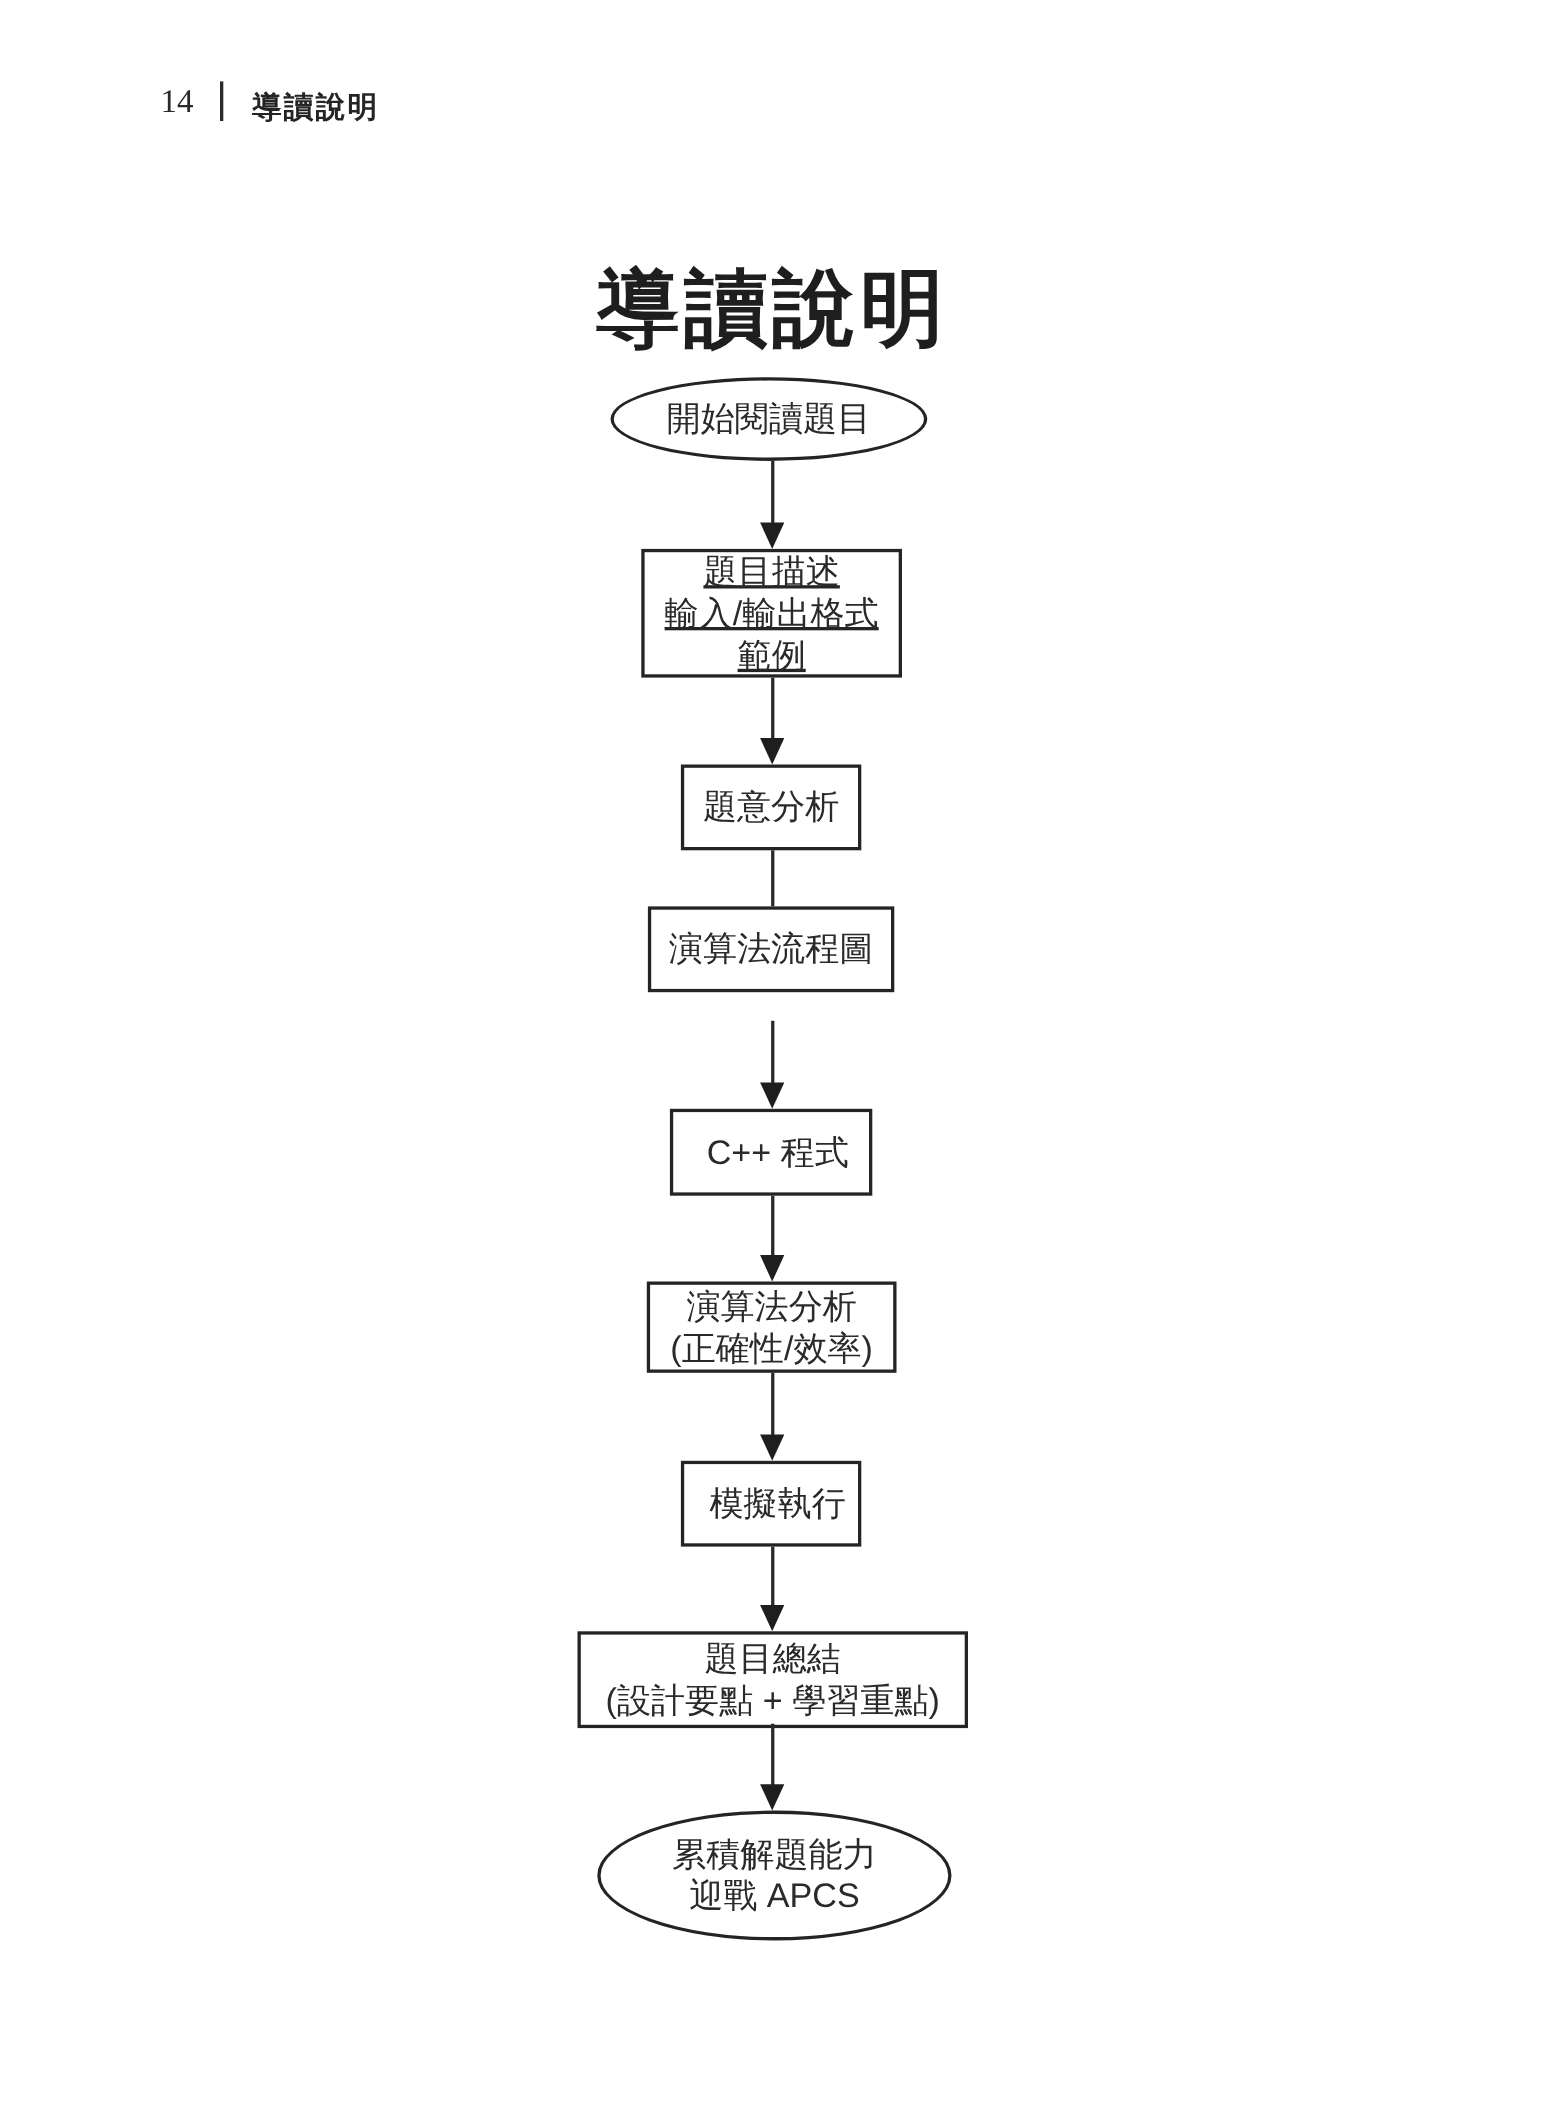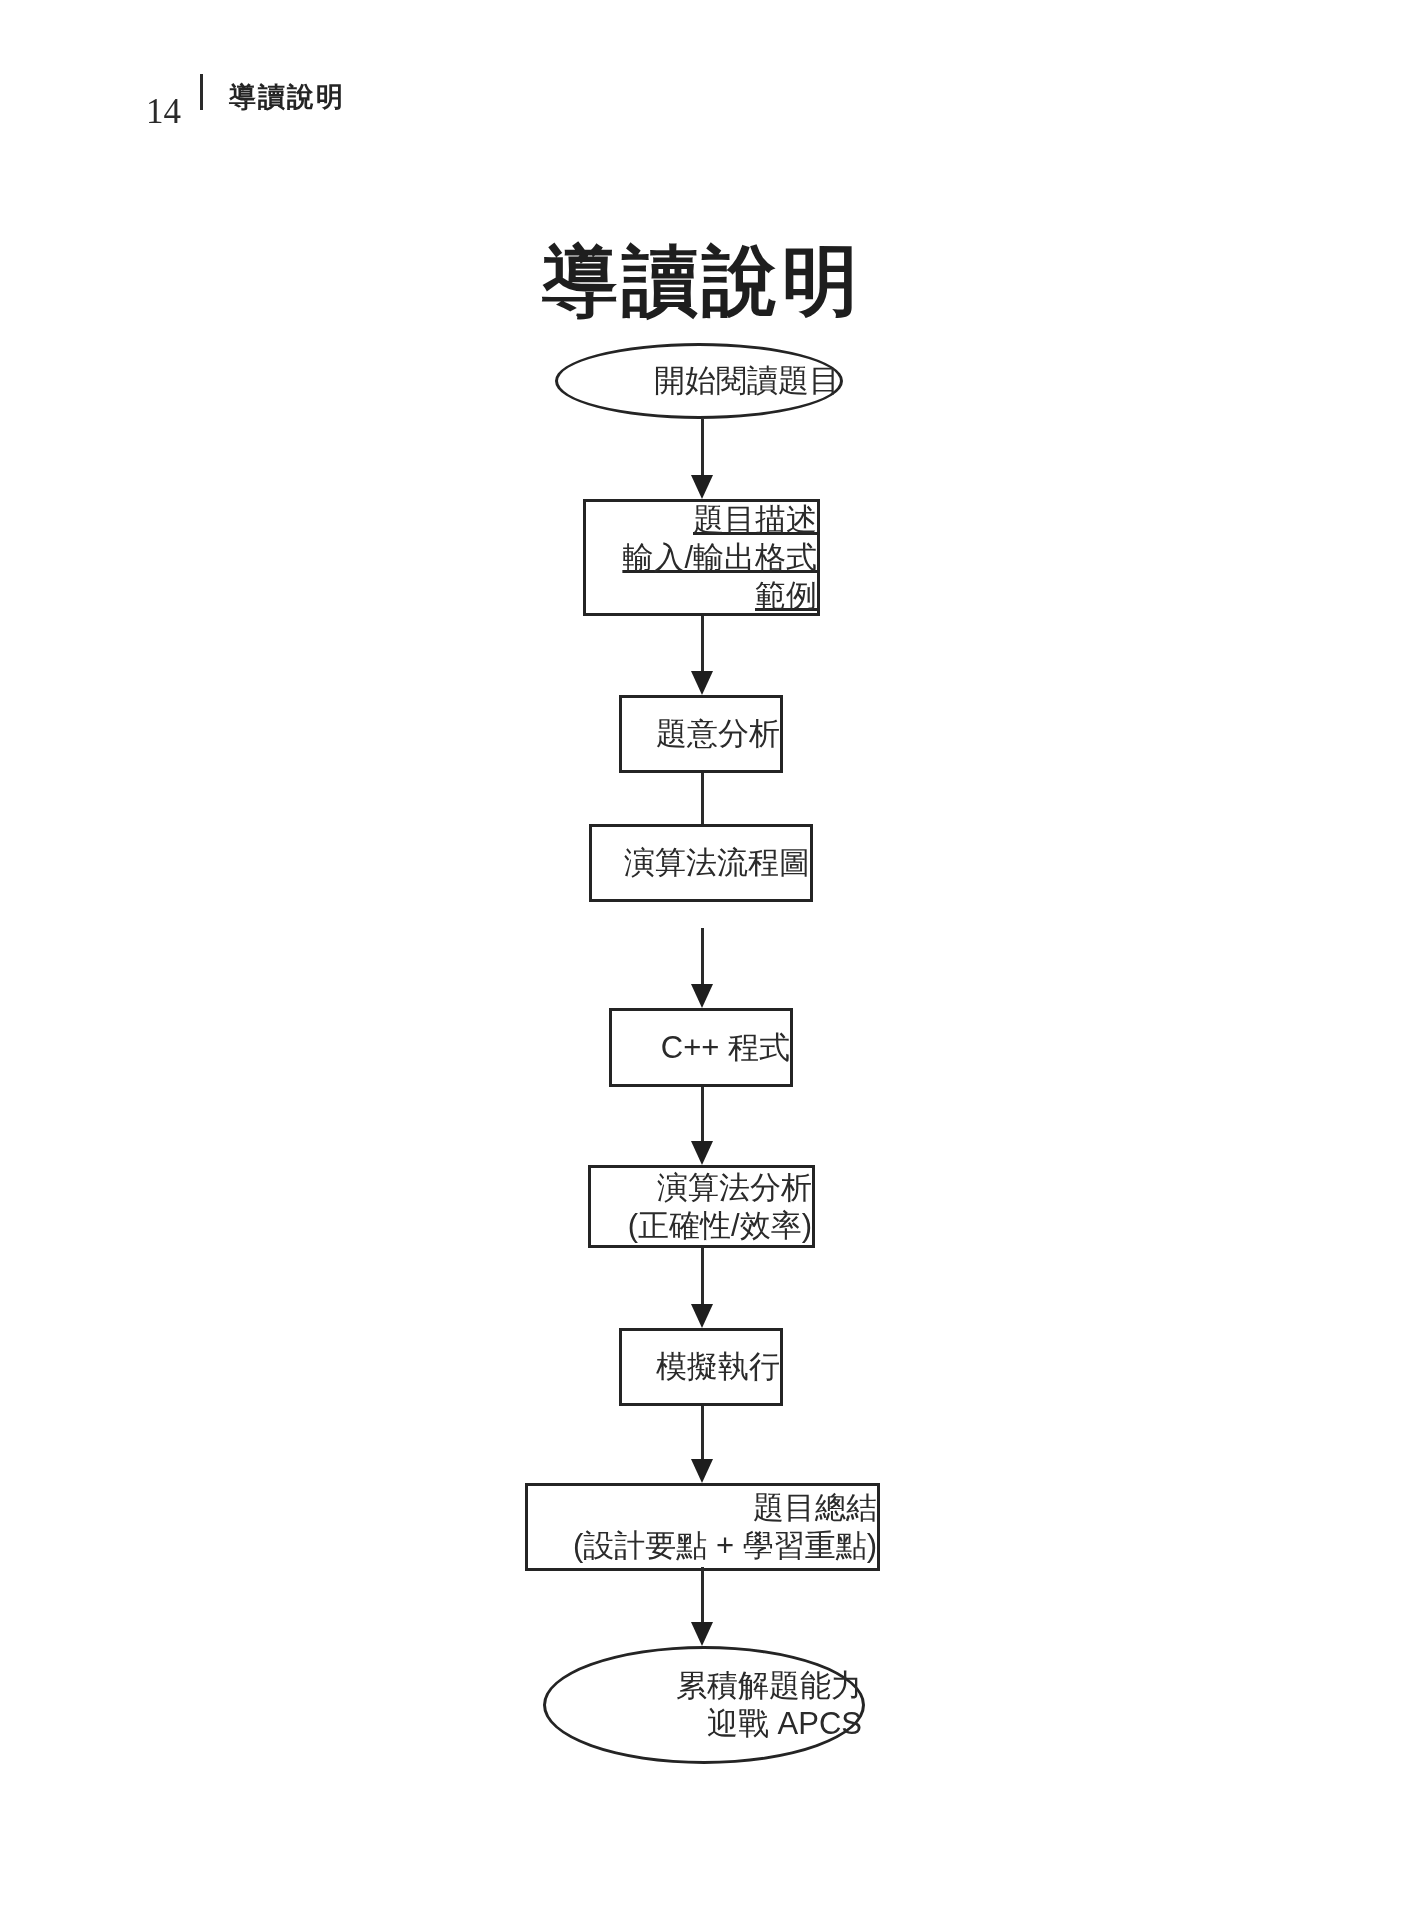--- a/index.html
+++ b/index.html
@@ -13,22 +13,22 @@
     height: 1920px;
     font-family: "Liberation Sans", sans-serif;
     color: #242424;
     overflow: hidden;
   }
 
   
   .page-header { position: absolute; top: 0; left: 0; }
   .page-number {
     position: absolute;
-    left: 146px; top: 92px;
-    font-size: 35px;
+    left: 146px; top: 76px;
+    font-size: 30px;
     font-family: "Liberation Serif", serif;
     color: #2a2a2a;
     white-space: nowrap;
   }
   .header-rule {
     position: absolute;
     left: 200px; top: 74px;
     width: 3px; height: 36px;
     background: #2a2a2a;
   }
@@ -58,21 +58,21 @@
   
   .flowchart { position: absolute; top: 0; left: 0; width: 100%; height: 100%; }
 
   .node {
     position: absolute;
     box-sizing: border-box;
     background: #ffffff;
     border: 3px solid #242424;
     display: flex;
     flex-direction: column;
-    align-items: flex-end;
+    align-items: center;
     justify-content: center;
     text-align: center;
   }
   .node.ellipse { border-radius: 50%; }
   .node-line {
     display: block;
     font-size: 31px;
     line-height: 38px;
     color: #2a2a2a;
     white-space: nowrap;

